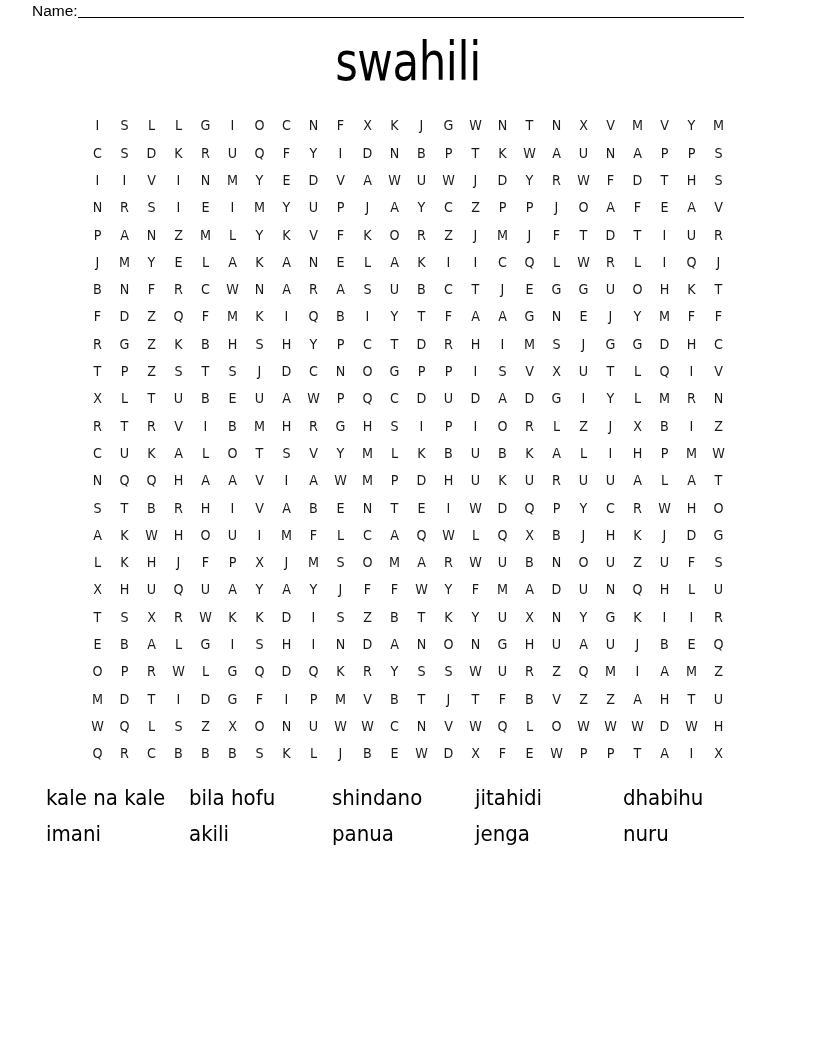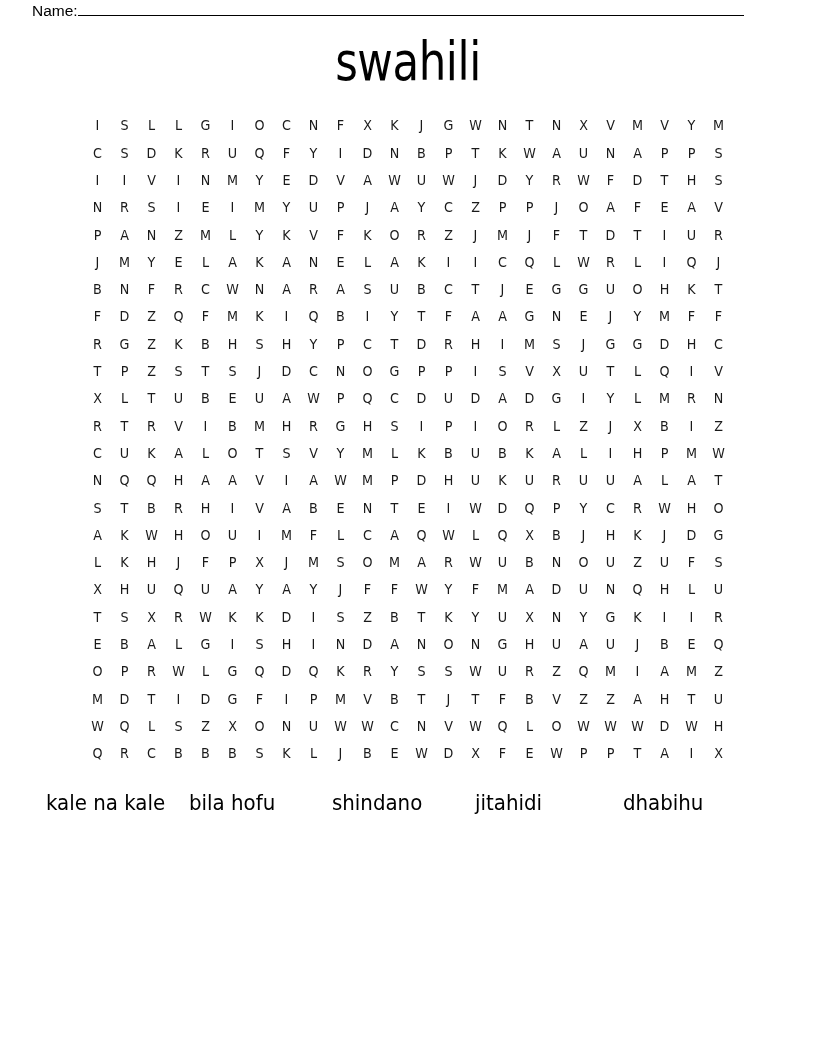--- a/index.html
+++ b/index.html
@@ -17,21 +17,21 @@
     overflow: hidden;
   }
 
   
   #name-row {
     position: absolute;
     left: 32px;
     top: 2px;
     width: 712px;
     display: flex;
-    align-items: flex-start;
+    align-items: center;
   }
   #name-label {
     font-size: 15.5px;
     font-family: "Liberation Sans", sans-serif;
     white-space: nowrap;
   }
   #name-line {
     flex: 1 1 auto;
     border-bottom: 1px solid #000;
     height: 13px;
@@ -82,21 +82,21 @@
     position: absolute;
     left: 46px;
     top: 780px;
     width: 724px;
     display: flex;
     flex-direction: column;
   }
   .word-row {
     display: flex;
     height: 36px;
-    align-items: flex-end;
+    align-items: center;
   }
   .word-cell {
     font-family: "DejaVu Sans", sans-serif;
     font-size: 22px;
     line-height: 1.25;
     transform: scaleX(0.9);
     transform-origin: left top;
     white-space: nowrap;
   }
   .word-cell.c0 { width: 146px; }
@@ -743,13 +743,20 @@
   </div>
 
 <div id="word-list">
     <div class="word-row">
       <span class="word-cell c0">kale na kale</span>
       <span class="word-cell c1">bila hofu</span>
       <span class="word-cell c2">shindano</span>
       <span class="word-cell c3">jitahidi</span>
       <span class="word-cell c4">dhabihu</span>
     </div>
+    <div class="word-row">
+      <span class="word-cell c0">imani</span>
+      <span class="word-cell c1">akili</span>
+      <span class="word-cell c2">panua</span>
+      <span class="word-cell c3">jenga</span>
+      <span class="word-cell c4">nuru</span>
+    </div>
   </div>
 
 </body></html>

